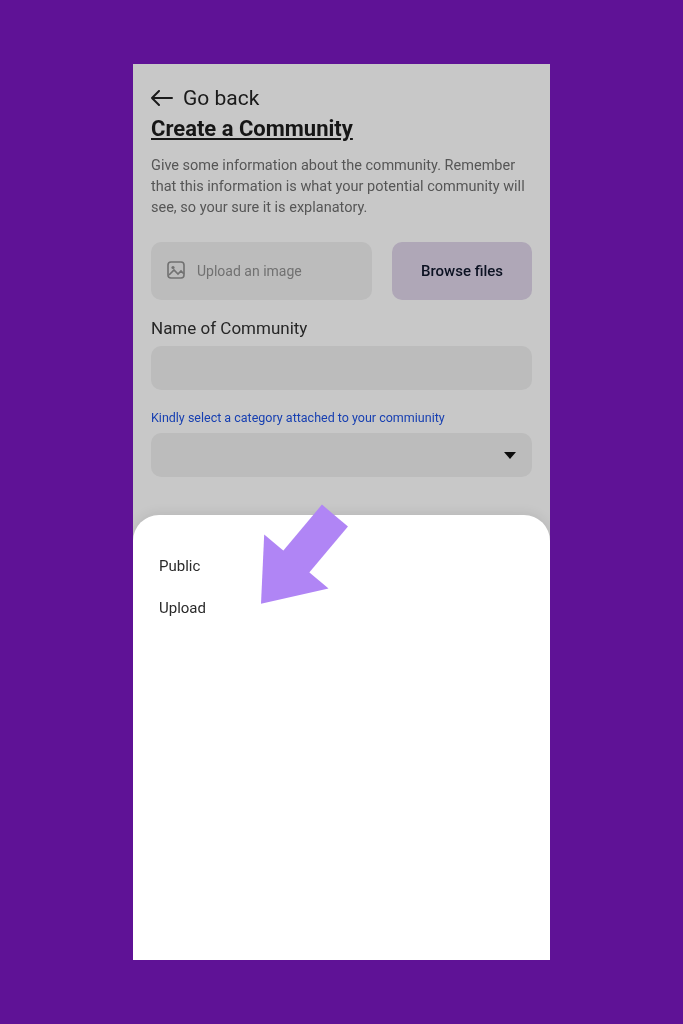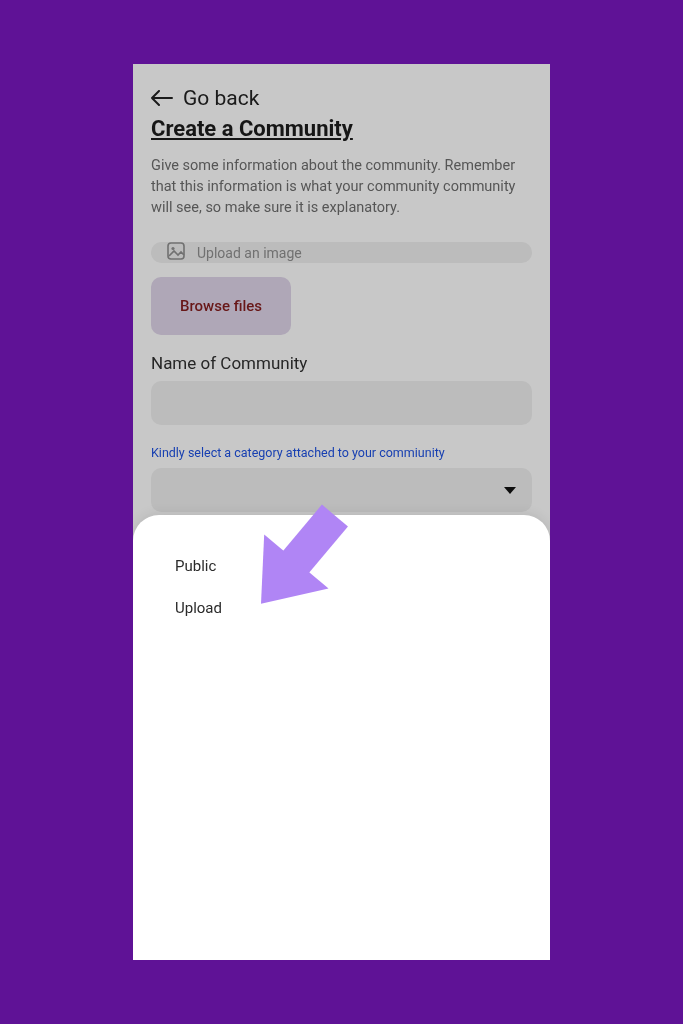--- a/index.html
+++ b/index.html
@@ -47,23 +47,22 @@
     text-decoration: underline;
   }
   .desc {
     font-size: 14.5px;
     line-height: 1.45;
     color: #6a6a6a;
     margin-bottom: 24px;
   }
   .upload-row {
     display: flex;
-    gap: 14px;
+    gap: 20px;
     margin-bottom: 18px;
-    flex-direction: column;
   }
   .upload-box {
     flex: 1;
     height: 58px;
     background: #e6e6e6;
     border-radius: 10px;
     display: flex;
     align-items: center;
     padding: 0 16px;
     gap: 12px;
@@ -72,21 +71,21 @@
   }
   .browse-btn {
     width: 140px;
     height: 58px;
     background: #d6cce0;
     border-radius: 10px;
     display: flex;
     align-items: center;
     justify-content: center;
     font-size: 15px;
-    color: #7f1d1d;
+    color: #0f172a;
     font-weight: 500;
   }
   .field-label {
     font-size: 17px;
     color: #2f2f2f;
     margin-bottom: 8px;
   }
   .field-hint {
     font-size: 12.5px;
     color: #1d4ed8;
@@ -119,21 +118,21 @@
     border-right: 6px solid transparent;
     border-top: 7px solid #111;
   }
   .sheet {
     position: absolute;
     left: 0; right: 0; bottom: 0;
     height: 445px;
     background: #fff;
     border-top-left-radius: 26px;
     border-top-right-radius: 26px;
-    padding: 30px 28px;
+    padding: 30px 12px;
     box-shadow: 0 -2px 12px rgba(0,0,0,0.08);
   }
   .sheet-item {
     font-size: 15px;
     color: #2a2a2a;
     padding: 12px 14px;
     cursor: pointer;
   }
   .arrow-annot {
     position: absolute;
@@ -153,21 +152,21 @@
       <span class="back-arrow">
         <svg width="22" height="16" viewBox="0 0 22 16">
           <path d="M8 1 L1 8 L8 15 M1 8 H21" stroke="#222" stroke-width="2" fill="none" stroke-linecap="round" stroke-linejoin="round"></path>
         </svg>
       </span>
       <span class="back-text">Go back</span>
     </div>
 
     <h1 class="title">Create a Community</h1>
 
-    <p class="desc">Give some information about the community. Remember that this information is what your community community will see, so make sure it is explanatory.</p>
+    <p class="desc">Give some information about the community. Remember that this information is what your potential community will see, so your sure it is explanatory.</p>
 
     <div class="upload-row">
       <div class="upload-box">
         <span>
           <svg width="18" height="18" viewBox="0 0 18 18">
             <rect x="1" y="1" width="16" height="16" rx="3" fill="none" stroke="#8a8a8a" stroke-width="1.6"></rect>
             <circle cx="6" cy="6.5" r="1.6" fill="#8a8a8a"></circle>
             <path d="M2 14 L7 9 L11 13 L14 10 L17 13" fill="none" stroke="#8a8a8a" stroke-width="1.6"></path>
           </svg>
         </span>

